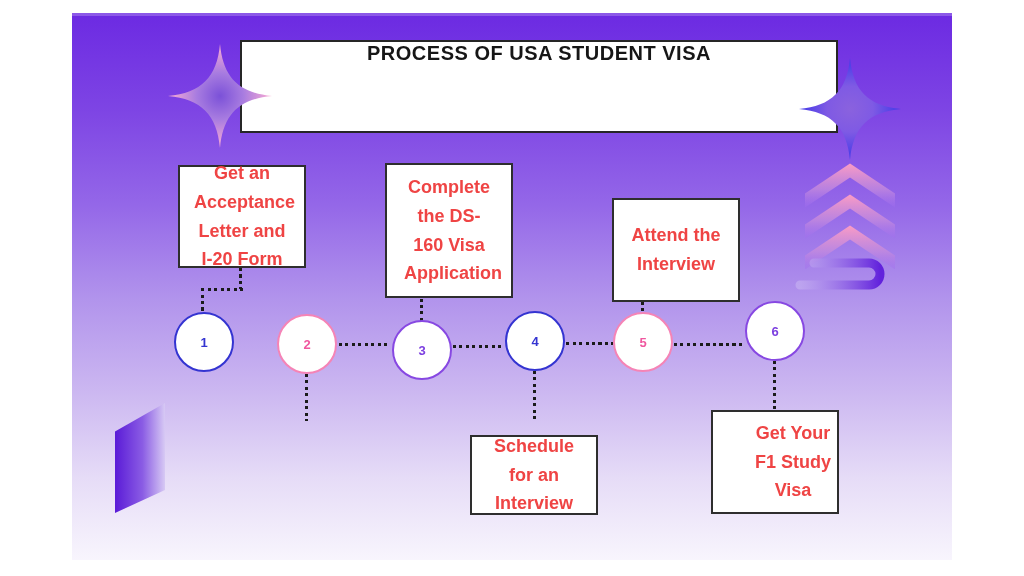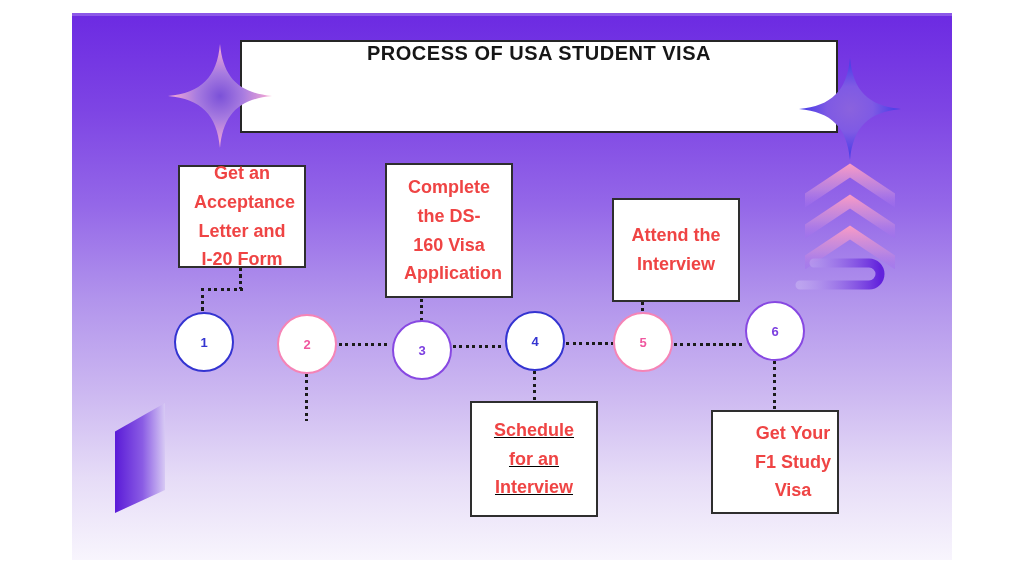--- a/index.html
+++ b/index.html
@@ -18,21 +18,21 @@
 
   .step-box { position:absolute; width:128px; height:135px; background:#ffffff;
     border:2px solid #2e2e2e; display:flex; align-items:center; justify-content:center;
     text-align:center; z-index:3; }
   .step-box span { display:inline-block; font-size:18px; font-weight:bold;
     color:#ef4444; line-height:1.6; }
   .box1 { left:106px; top:152px; height:103px; } .box1 span { max-width:96px; }
   .box3 { left:313px; top:150px; } .box3 span { max-width:90px; }
   .box5 { left:540px; top:145px; height:104px;margin-top:40px; } .box5 span { max-width:92px; }
   .box2 { left:171px; top:408px; height:104px; } .box2 span { max-width:92px; }
-  .box4 { left:398px; top:388px; height:116px;text-decoration:underline; } .box4 span { max-width:98px; }
+  .box4 { left:398px; top:422px; height:80px; } .box4 span { max-width:98px; }
   .box6 { left:639px; top:397px; height:104px; } .box6 span { max-width:96px;margin-left:36px; }
 
   .circle { position:absolute; width:60px; height:60px; border-radius:50%;
     background:#ffffff; border:2px solid; display:flex; align-items:center;
     justify-content:center; font-size:13px; font-weight:bold; z-index:4; }
   .accent-blue   { border-color:#3434d1; color:#3434d1; }
   .accent-pink   { border-color:#f584b6; color:#f0579f; }
   .accent-purple { border-color:#8748e2; color:#7c3fe0; }
   .c1 { left:102px; top:299px; } .c2 { left:205px; top:301px; }
   .c3 { left:320px; top:307px; } .c4 { left:433px; top:298px; }

